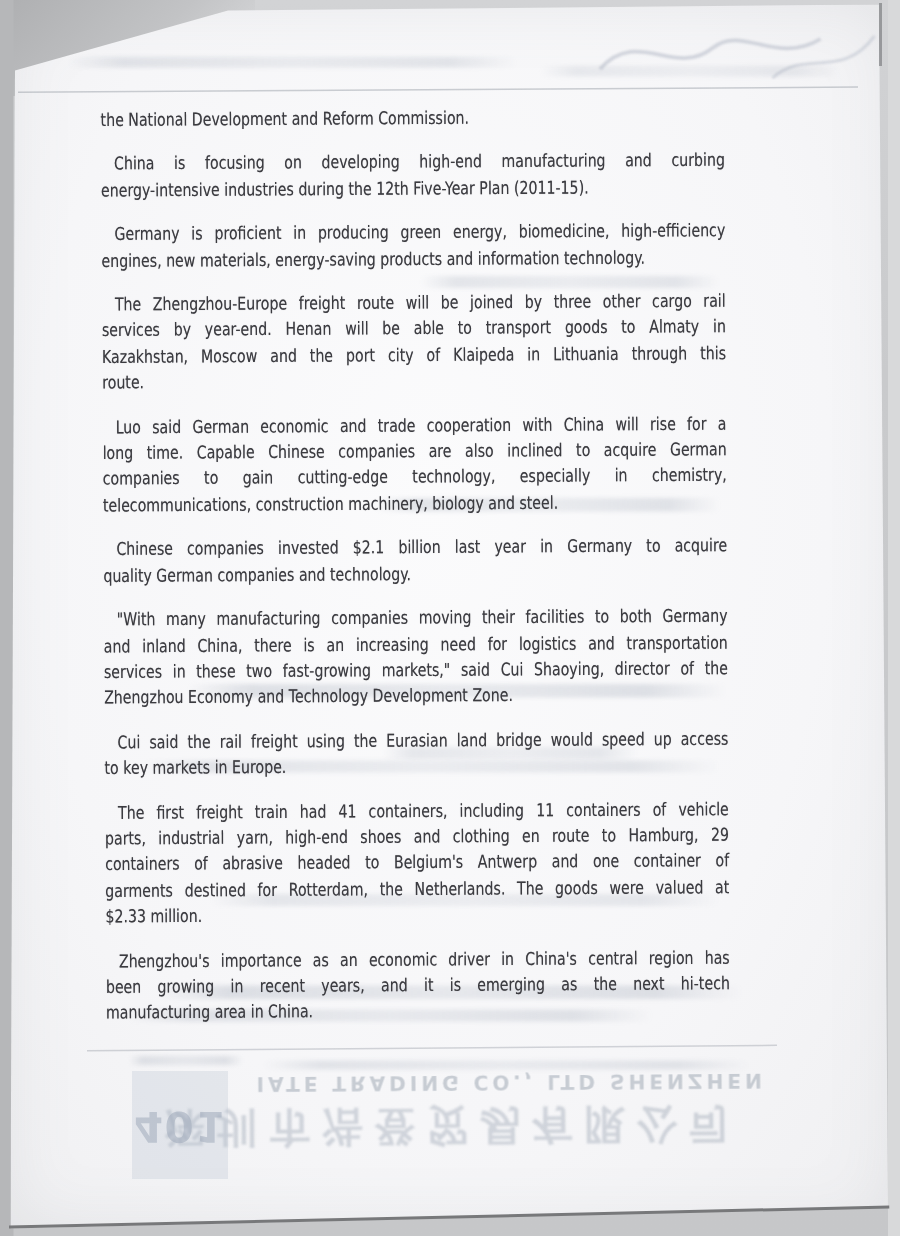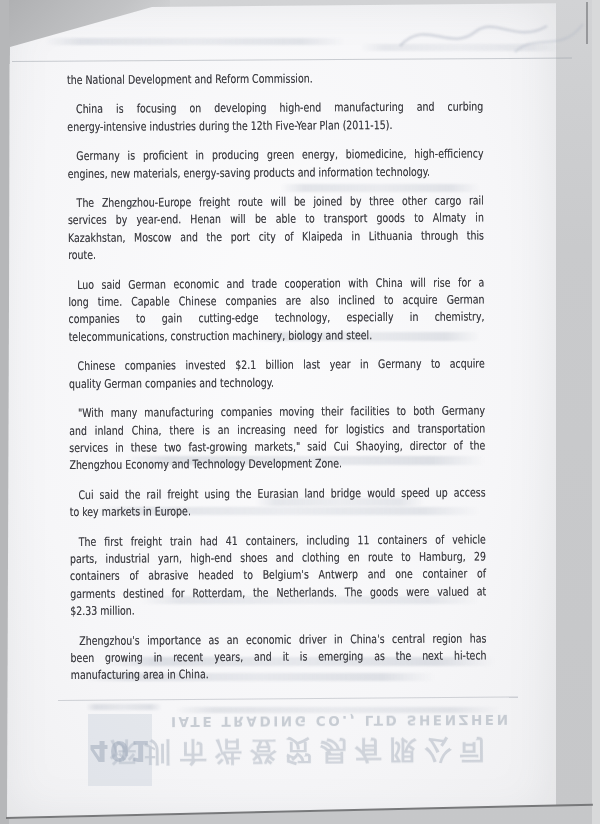--- a/index.html
+++ b/index.html
@@ -6,21 +6,21 @@
   body{
     width:600px;height:824px;position:relative;overflow:hidden;
     background:linear-gradient(180deg,#d2d3d5 0%,#c9cacc 30%,#c6c7c9 100%);
     font-family:"DejaVu Sans",sans-serif;
   }
   .corner-shade{position:absolute;left:0;top:0;width:170px;height:64px;
     background:linear-gradient(135deg,#aeafb1 0%,#c2c3c5 55%,rgba(198,199,201,0) 80%);}
   .left-strip{position:absolute;left:0;top:0;width:9px;height:824px;background:#b6b7b9;}
   .right-strip{position:absolute;right:0;top:0;width:8px;height:824px;background:#d8d9da;}
   .paper{
-    position:absolute;left:0;top:0;width:556px;height:824px;
+    position:absolute;left:0;top:0;width:600px;height:824px;
     background:radial-gradient(ellipse at 48% 40%, #fbfbfc 0%, #f6f6f8 60%, #efeff1 100%);
     clip-path:polygon(10px 47px,152px 7px,586px 3px,592px 805px,7px 819px);
     box-shadow:inset 0 0 50px rgba(120,125,135,0.14);
   }
   .page-edge-bottom{position:absolute;left:6px;top:817px;width:587px;height:2px;
     background:#77787a;transform:rotate(-1.3deg);transform-origin:left center;}
   .edge-mark-right{position:absolute;left:586px;top:2px;width:2px;height:42px;background:rgba(120,121,124,.65);}
   .rule{position:absolute;height:1px;background:rgba(145,150,160,.45);transform-origin:left center;}
   .rule.top{left:12px;top:61px;width:560px;transform:rotate(-0.35deg);}
   .rule.bottom{left:58px;top:700px;width:460px;transform:rotate(-0.45deg);background:rgba(150,155,165,.4);}

